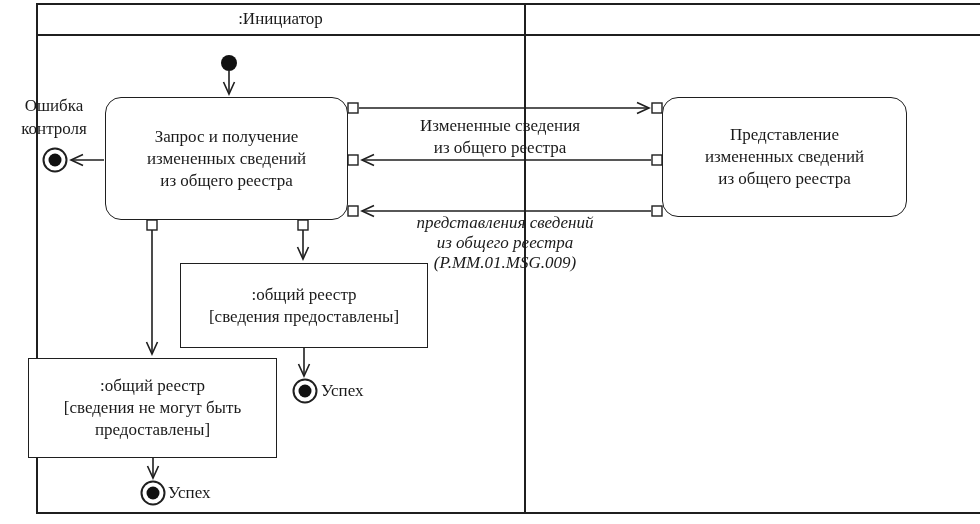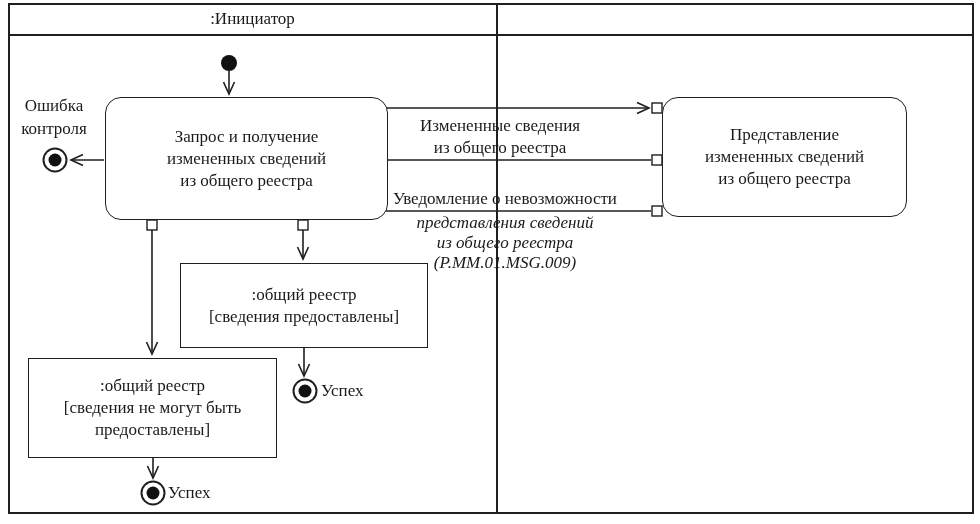--- a/index.html
+++ b/index.html
@@ -1,21 +1,21 @@
 <!DOCTYPE html>
 <html><head>
 <meta charset="utf-8">
 <style>
   html,body{margin:0;padding:0;background:#ffffff;}
   .canvas{
     position:relative;width:980px;height:524px;background:#ffffff;
     font-family:"Liberation Serif","DejaVu Serif",serif;color:#1a1a1a;
     overflow:hidden;
   }
-  .abs{position:absolute;}
+  .abs{position:absolute;margin-left:28px;}
   .frame{left:8px;top:3px;width:966px;height:511px;border:2px solid #1f1f1f;box-sizing:border-box;}
   .header-line{left:8px;top:34px;width:966px;height:0;border-top:2px solid #1f1f1f;}
   .divider{left:496px;top:3px;width:0;height:511px;border-left:2px solid #1f1f1f;}
   .lane-label{top:9px;font-size:17px;text-align:center;}
   .lane-label.left{left:8px;width:489px;}
   .lane-label.right{left:497px;width:477px;}
   .box{
     position:absolute;box-sizing:border-box;border:1.6px solid #1f1f1f;background:#ffffff;
     display:flex;align-items:center;justify-content:center;text-align:center;
     font-size:17px;line-height:22px;white-space:pre-line;z-index:3;
@@ -71,35 +71,34 @@
     <line x1="303" y1="230" x2="303" y2="259" class="ln" marker-end="url(#arrow)"></line>
     <line x1="304" y1="348" x2="304" y2="376" class="ln" marker-end="url(#arrow)"></line>
     <line x1="153" y1="458" x2="153" y2="478" class="ln" marker-end="url(#arrow)"></line>
 
     <circle cx="305" cy="391" r="11.5" class="ring"></circle>
     <circle cx="305" cy="391" r="6.5" class="dot"></circle>
     <circle cx="153" cy="493" r="11.5" class="ring"></circle>
     <circle cx="153" cy="493" r="6.5" class="dot"></circle>
   </svg>
 
-  <div class="box rounded" style="left:105px;top:97px;width:283px;height:123px;">Запрос и получение
+  <div class="box rounded" style="left:105px;top:97px;width:243px;height:123px;">Запрос и получение
 измененных сведений
 из общего реестра</div>
   <div class="box rounded" style="left:662px;top:97px;width:245px;height:120px;">Представление
 измененных сведений
 из общего реестра</div>
   <div class="box" style="left:180px;top:263px;width:248px;height:85px;">:общий реестр
 [сведения предоставлены]</div>
   <div class="box" style="left:28px;top:358px;width:249px;height:100px;">:общий реестр
 [сведения не могут быть
 предоставлены]</div>
 
   <div class="label" style="left:375px;top:115px;width:250px;line-height:22px;">Измененные сведения
 из общего реестра</div>
-  <div class="label" style="left:355px;top:189px;width:300px;line-height:20px;">Уведомление о невозможности</div>
   <div class="label" style="left:355px;top:213px;width:300px;line-height:20px;font-style:italic;">представления сведений
 из общего реестра
 (P.MM.01.MSG.009)</div>
 
   <div class="label" style="left:8px;top:94px;width:92px;line-height:23px;">Ошибка
 контроля</div>
   <div class="label" style="left:321px;top:381px;width:100px;text-align:left;">Успех</div>
   <div class="label" style="left:168px;top:483px;width:100px;text-align:left;">Успех</div>
 
 </div>

